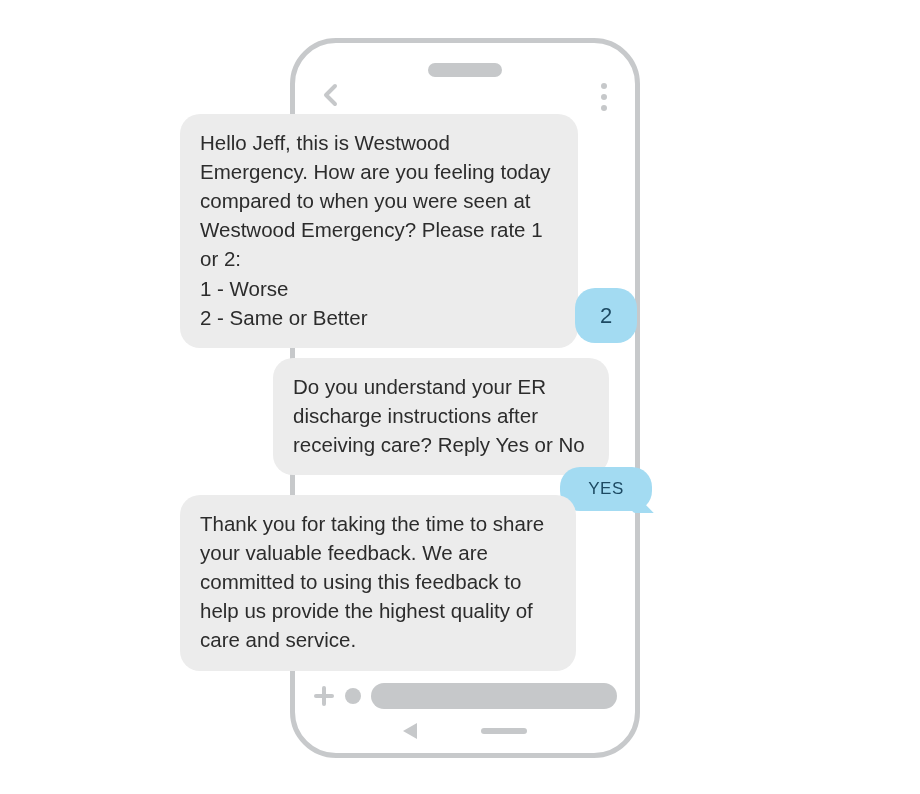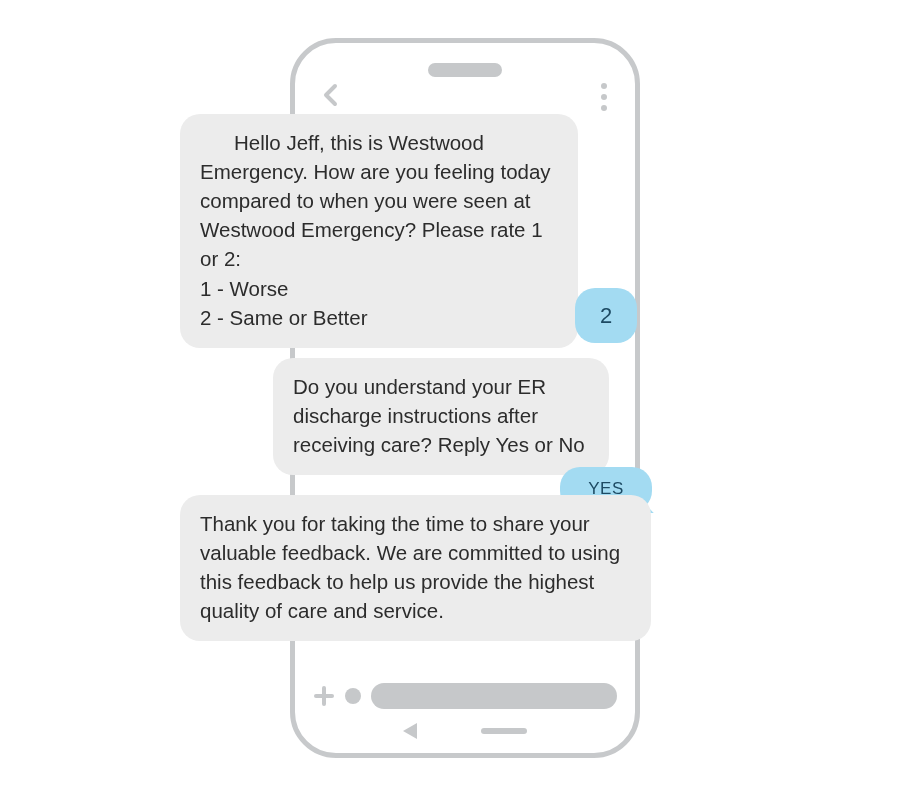--- a/index.html
+++ b/index.html
@@ -134,21 +134,21 @@
   }
   
   #b1 { left: 180px; top: 114px; width: 398px; }
   
   #r1 { left: 575px; top: 288px; width: 62px; padding: 12px 0; font-size: 22px; }
   
   #b2 { left: 240px; top: 358px; width: 336px; margin-left: 33px; }
   
   #r2 { left: 560px; top: 467px; width: 92px; padding: 10px 0; font-size: 17px; letter-spacing: 0.5px; }
   
-  #b3 { left: 180px; top: 495px; width: 471px; }
+  #b3 { left: 180px; top: 495px; width: 396px; }
 </style>
 </head>
 <body>
 
 <div class="phone">
   <div class="notch"></div>
 
   <div class="back-btn">
     <svg viewBox="0 0 24 24" width="24" height="24">
       <polyline points="16,3 7,12 16,21" fill="none" stroke="#c6c8ca" stroke-width="4" stroke-linecap="round" stroke-linejoin="round"></polyline>
@@ -167,21 +167,21 @@
     <div class="text-pill"></div>
   </div>
 
   <div class="android-nav">
     <div class="nav-tri"></div>
     <div class="nav-bar"></div>
   </div>
 </div>
 
 <div id="b1" class="bubble recv">
-  <span style="white-space:pre-line;margin-left:34px;">Hello Jeff, this is Westwood Emergency. How are you feeling today compared to when you were seen at Westwood Emergency? Please rate 1 or 2:
+  <span style="white-space:pre-line;">Hello Jeff, this is Westwood Emergency. How are you feeling today compared to when you were seen at Westwood Emergency? Please rate 1 or 2:
 1 - Worse
 2 - Same or Better</span>
 </div>
 
 <div id="r1" class="bubble sent">
   <span>2</span>
 </div>
 
 <div id="b2" class="bubble recv">
   <span>Do you understand your ER discharge instructions after receiving care? Reply Yes or No</span>

